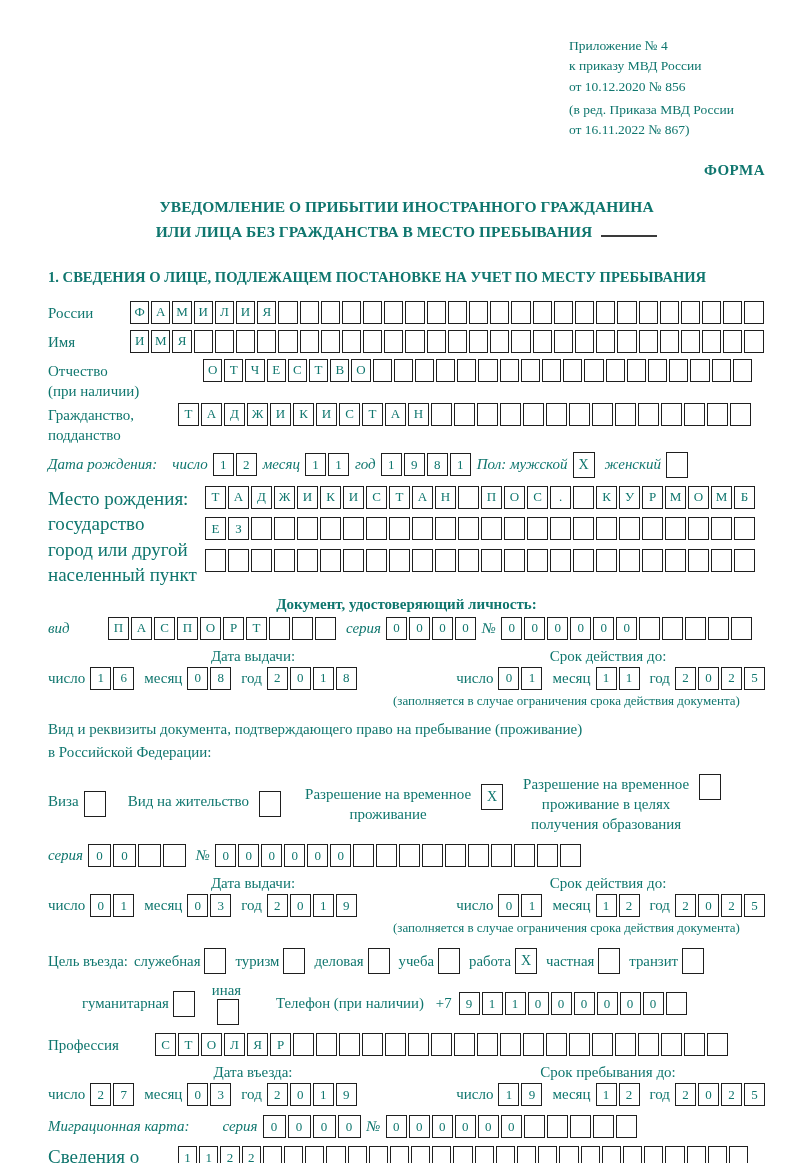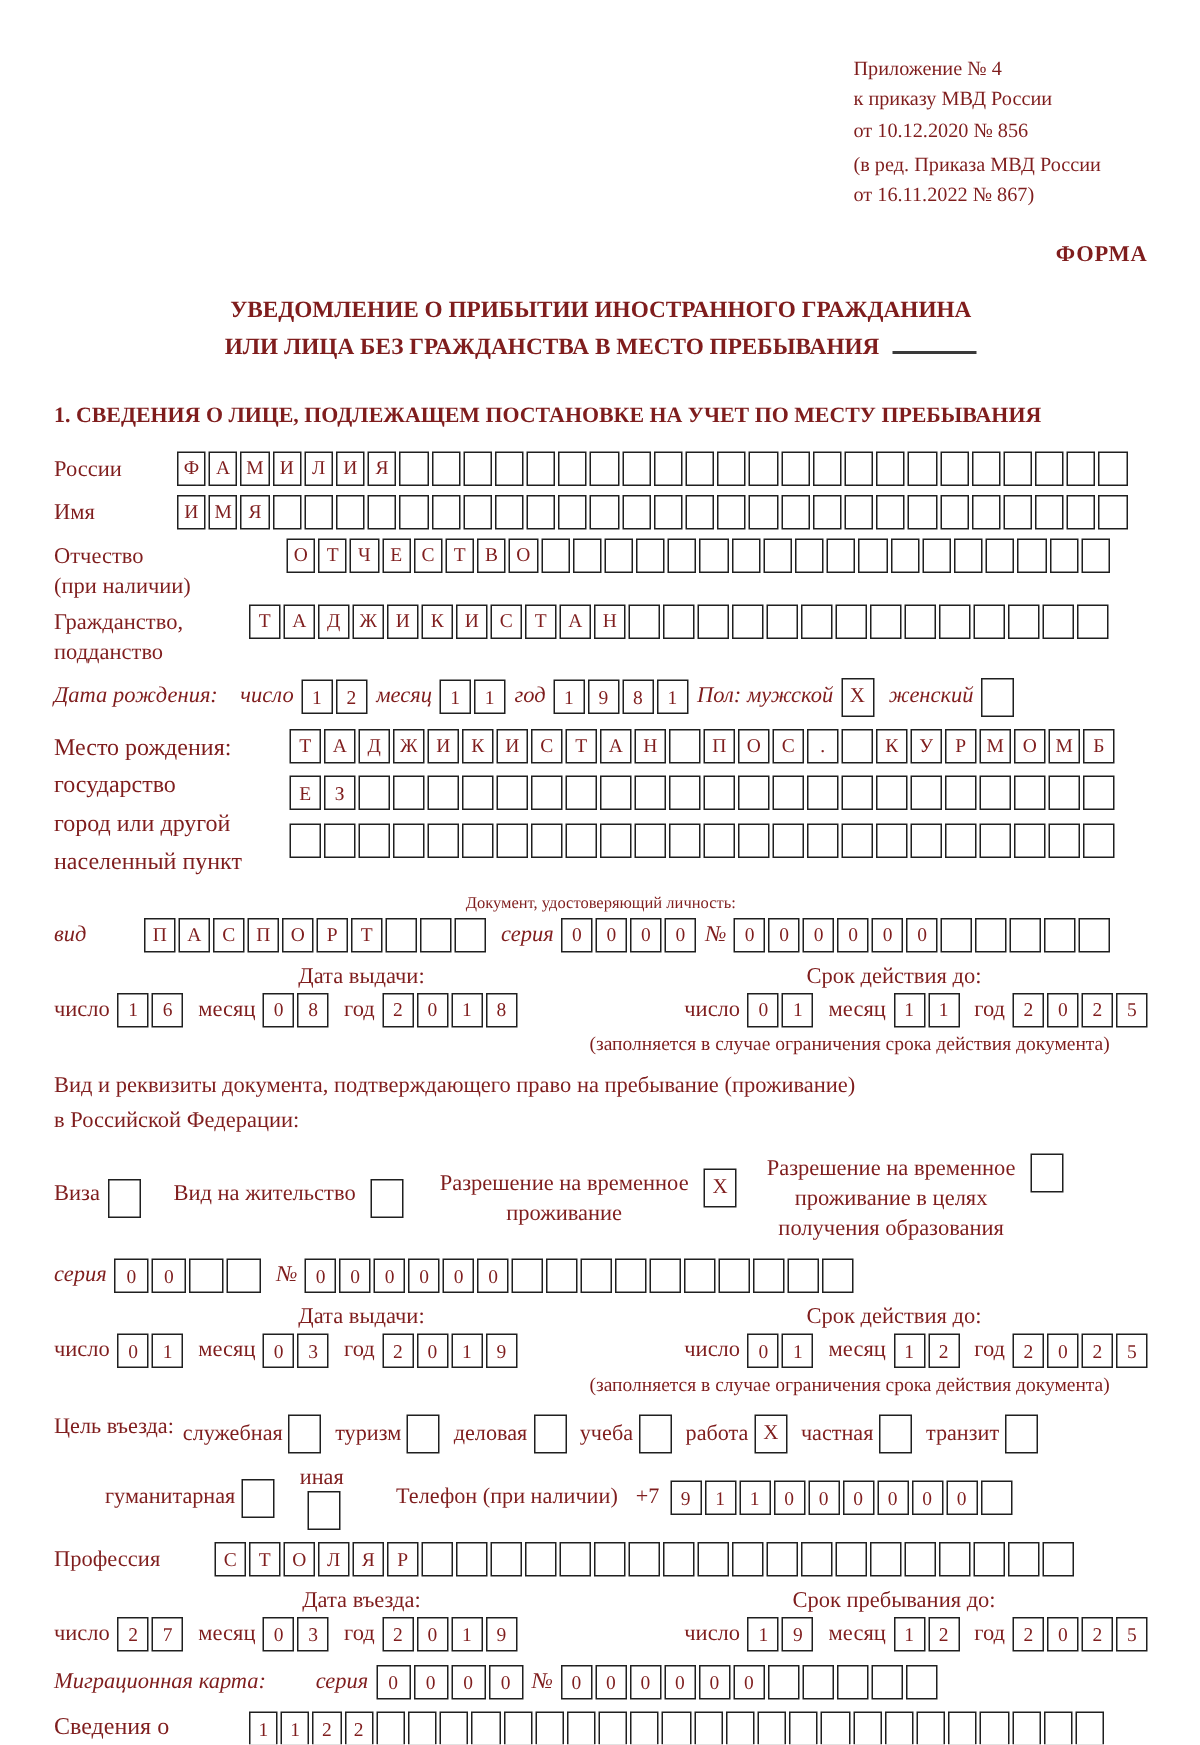--- a/index.html
+++ b/index.html
@@ -1,20 +1,20 @@
 <!DOCTYPE html>
 <html><head>
 <meta charset="utf-8">
 <style>
   html,body{margin:0;padding:0;background:#fff;}
   .page{
     width:800px;height:1163px;box-sizing:border-box;
-    padding:36px 35px 10px 36px;
+    padding:36px 35px 10px 48px;
     font-family:"Liberation Serif","DejaVu Serif",serif;
-    color:#7f1d1d;background:#fff;overflow:hidden;
+    color:#0f766e;background:#fff;overflow:hidden;
   }
   
   .appendix{margin-left:auto;width:196px;font-size:13.5px;line-height:1.5;}
   .appendix .edition{margin-top:3px;}
   .forma{text-align:right;font-weight:bold;font-size:15px;margin-top:22px;letter-spacing:.5px;}
   
   .title{text-align:center;font-weight:bold;font-size:15.5px;line-height:1.6;margin-top:16px;}
   .title .blank{display:inline-block;width:56px;height:13px;border-bottom:2.5px solid #3a3a3a;margin-left:9px;}
   .sec-heading{font-weight:bold;font-size:14.6px;margin-top:24px;white-space:nowrap;}
   
@@ -35,45 +35,45 @@
   .lbl-patronymic{width:155px;}
   .lbl-citizenship{width:130px;}
   .lbl-profession{width:107px;}
   .lbl-type{width:55px;}
   
   .irow{display:flex;align-items:center;font-size:15px;margin-top:7px;}
   .irow .t{margin:0 5px 0 0;flex:none;font-style:italic;}
   .gap6{width:6px;flex:none;}.gap10{width:10px;flex:none;}.gap14{width:14px;flex:none;}
   
   .colblock{display:flex;align-items:flex-start;margin-top:8px;}
-  .collabels{flex:none;font-size:16px;}
+  .collabels{flex:none;font-size:19px;}
   .colcells{display:flex;flex-direction:column;gap:8.5px;}
   .pob .collabels{width:157px;line-height:25.5px;}
   .reps .collabels{width:130px;line-height:21.5px;}
   
-  .docheading{text-align:center;font-weight:normal;font-size:11px;margin-top:8px;}
+  .docheading{text-align:center;font-weight:bold;font-size:15px;margin-top:8px;}
   
   .dr-heads{display:flex;font-size:15px;margin-top:8px;}
   .dr-h1{width:410px;text-align:center;}
   .dr-h2{width:300px;text-align:center;}
   .daterow{display:flex;align-items:center;font-size:15px;margin-top:2px;}
   .dgroup{display:flex;align-items:center;}
   .dgroup .t{margin-right:5px;}
   .dgroup .t2{margin:0 5px 0 10px;}
   .dright{margin-left:auto;}
   .note{font-size:13px;margin-left:auto;width:372px;text-align:left;margin-top:3px;}
   .intro{font-size:15px;margin-top:9px;line-height:1.55;}
   
   .permits{display:flex;align-items:center;margin-top:10px;font-size:15px;}
   .permit{display:flex;align-items:flex-start;}
   .permit .txt{line-height:20px;}
   .permit .txt.center{text-align:center;}
   .permit .box{margin-left:10px;margin-top:0;}
   
-  .purpose{display:flex;font-size:14.8px;margin-top:12px;}
+  .purpose{display:flex;align-items:center;font-size:14.8px;margin-top:12px;}
   .pitem{display:flex;align-items:center;margin-right:9px;}
   .pitem .t{margin-right:4px;}
   .purpose2{display:flex;align-items:center;font-size:14.8px;margin-top:8px;margin-left:34px;}
   .phone-label{margin-left:22px;margin-right:12px;}
   .phone-prefix{margin-right:7px;}
 </style>
 </head>
 <body>
 
 <div class="page">

